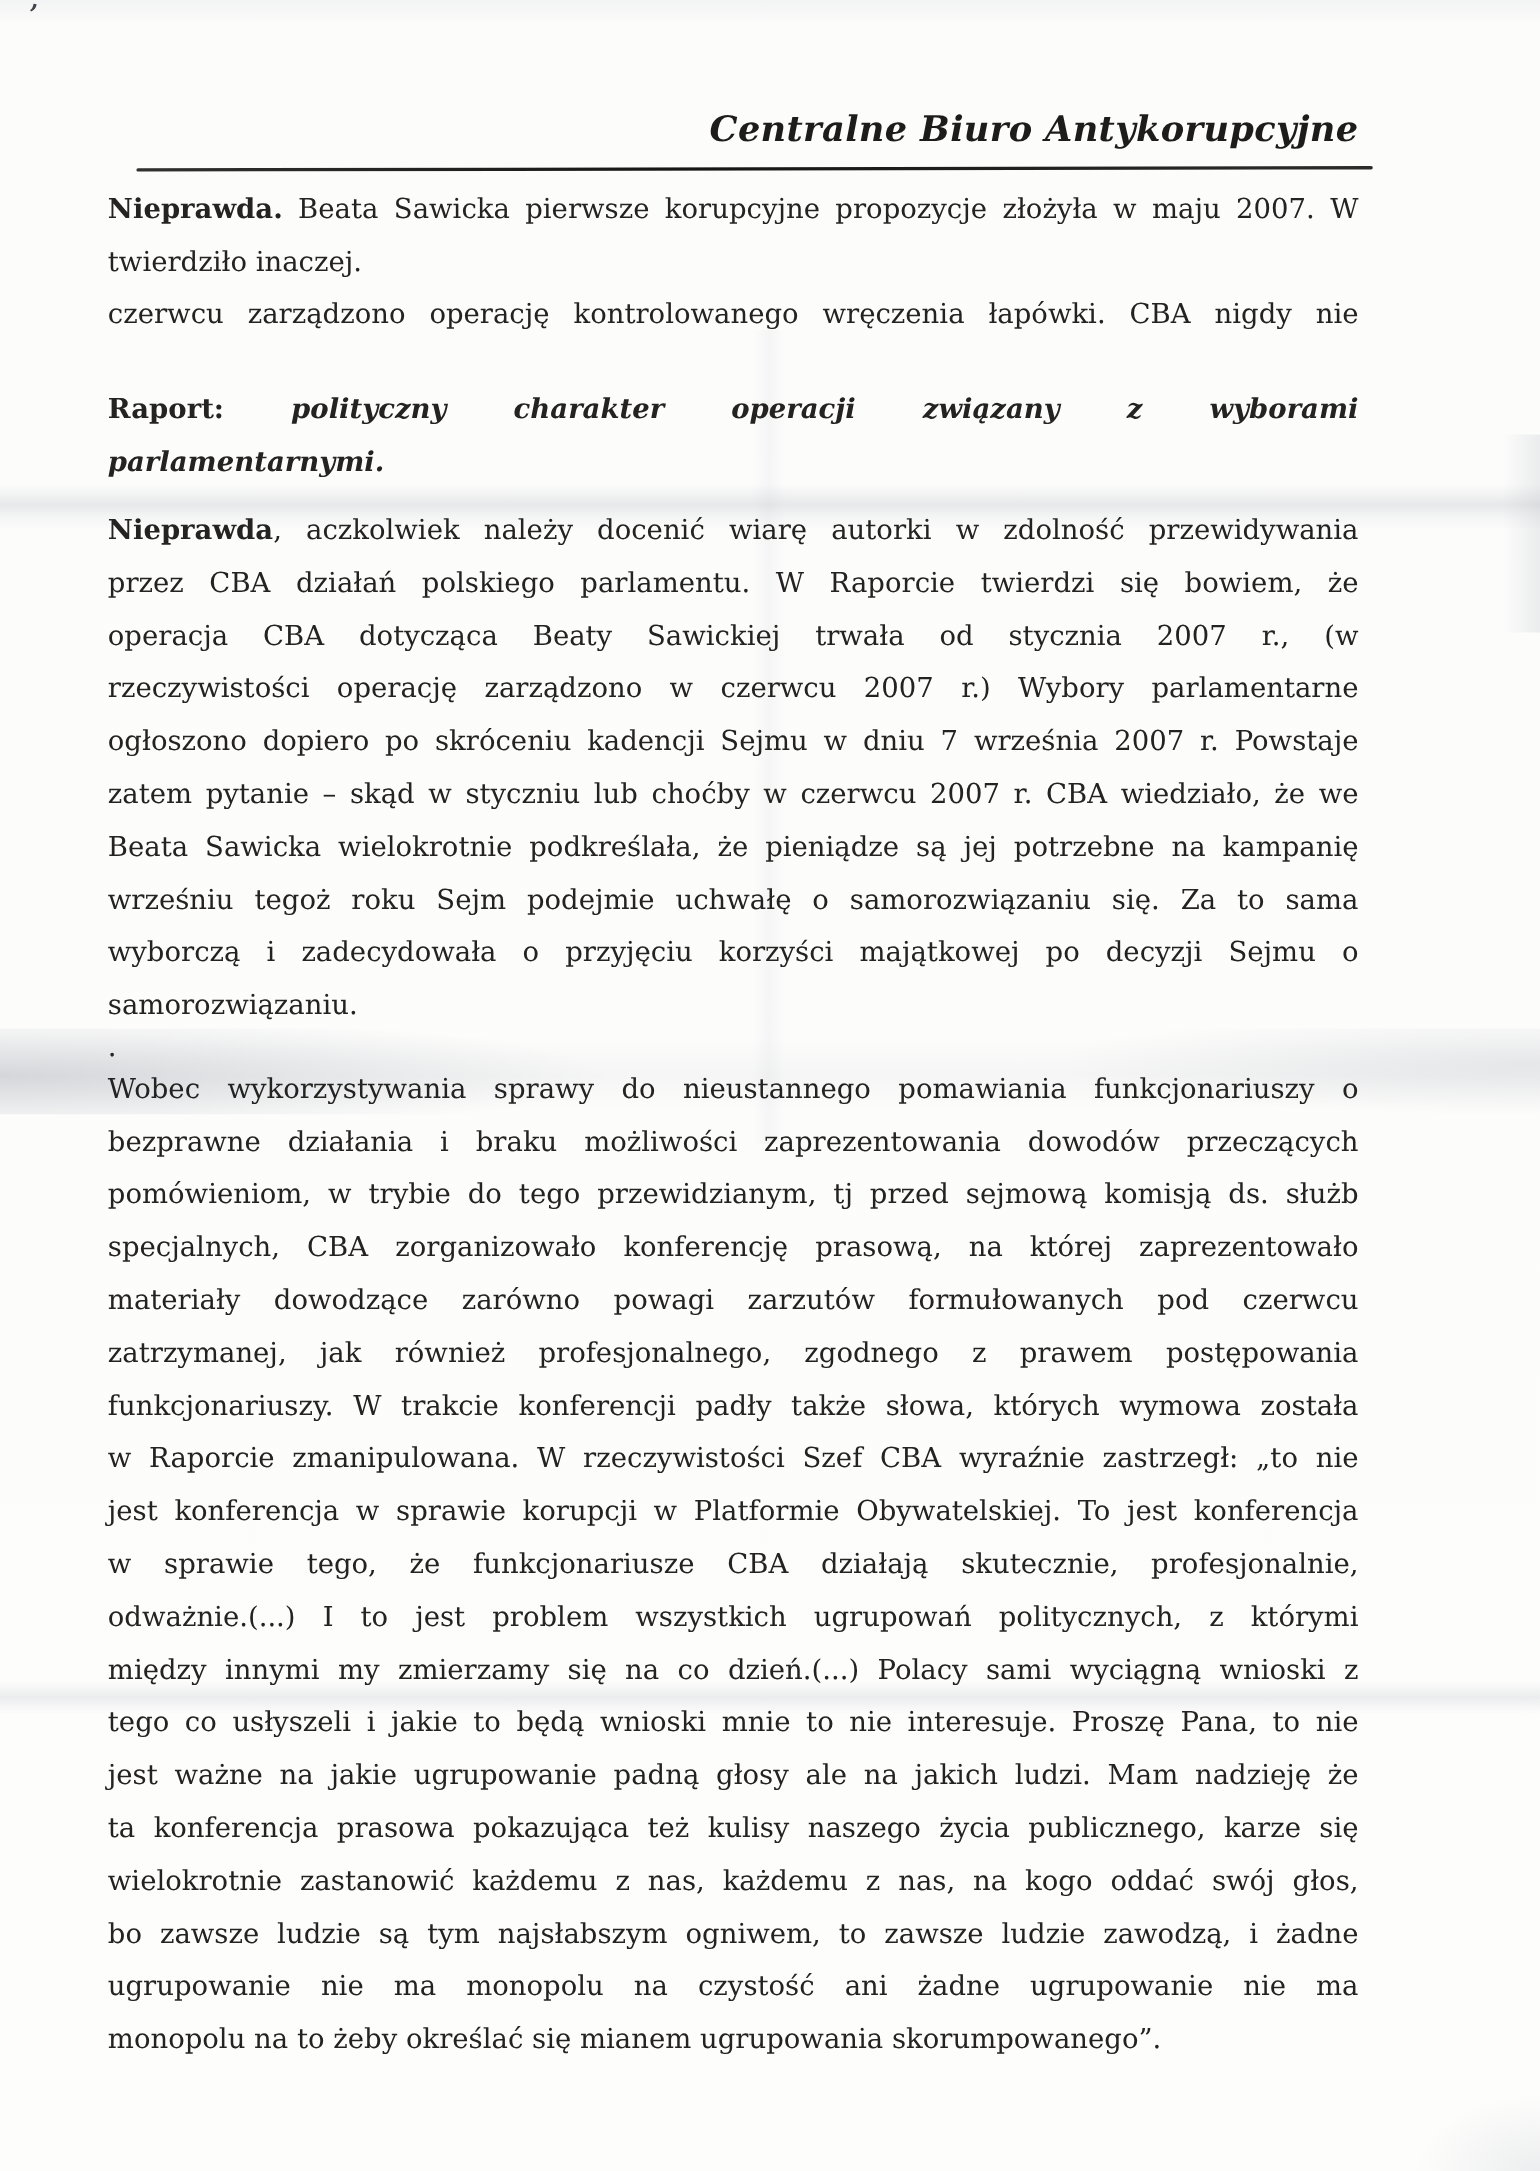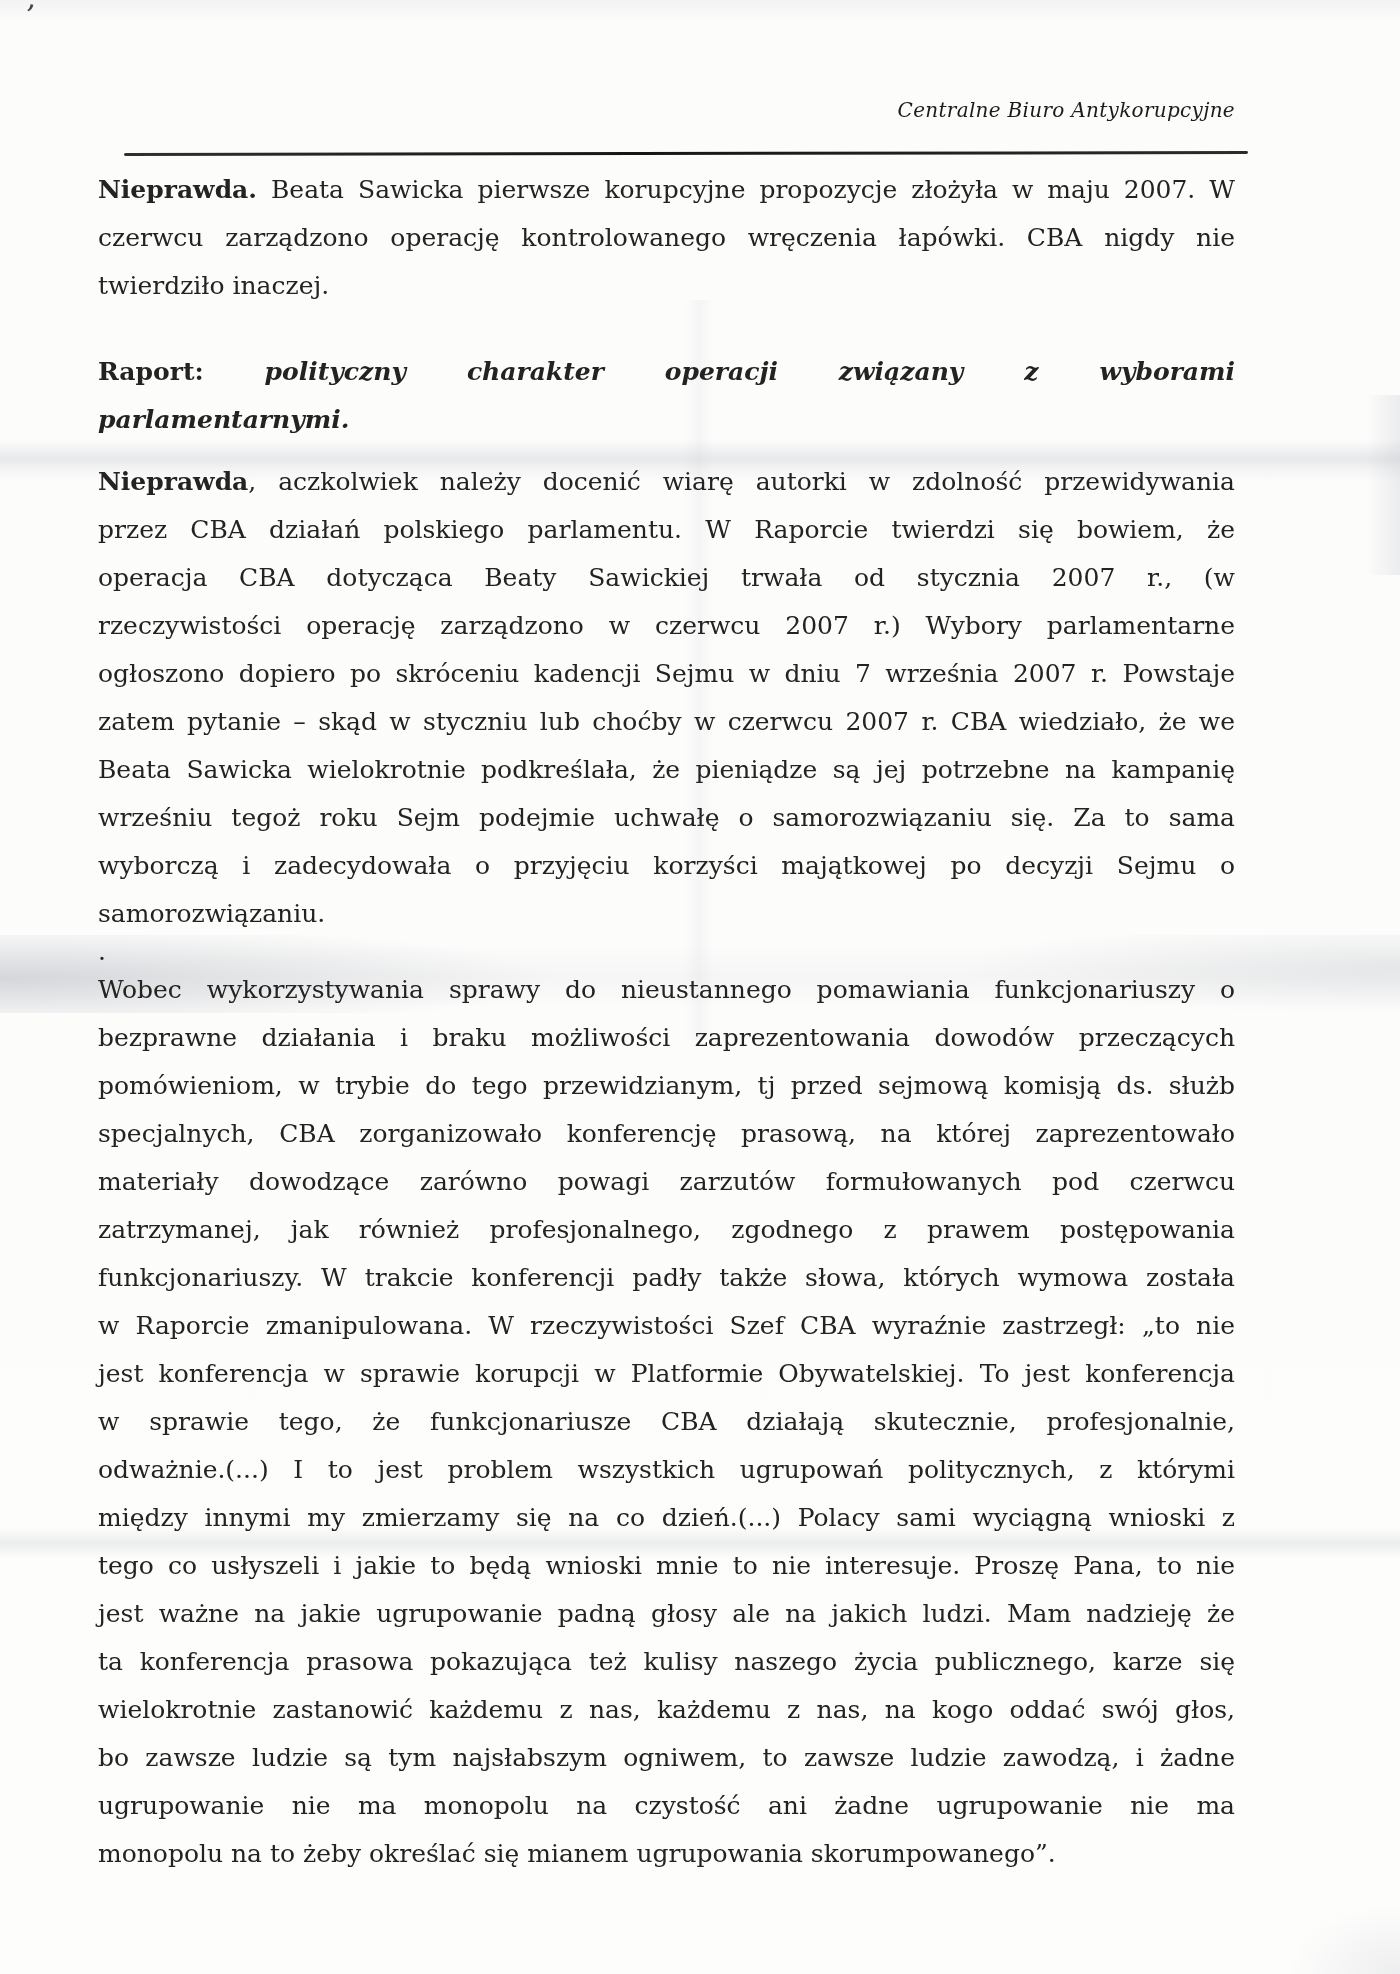--- a/index.html
+++ b/index.html
@@ -48,21 +48,21 @@
     background:linear-gradient(270deg, rgba(158,162,174,0.18), rgba(158,162,174,0) 100%);
   }
   .corner-br {
     bottom:0; right:0; width:160px; height:100px;
     background:radial-gradient(100% 100% at 100% 100%, rgba(152,156,168,0.16), rgba(152,156,168,0) 70%);
   }
 
   
   .header-line {
     position:absolute; top:98px; right:165px;
-    font-size:20px; font-weight:400; font-style:italic;
+    font-size:32px; font-weight:700; font-style:italic;
     letter-spacing:0.3px; color:#1d1c1b;
   }
   .rule {
     position:absolute; top:152px; left:124px; right:152px; height:3px;
     background:linear-gradient(90deg,#30302e 0%, #161615 45%, #2c2c2a 100%);
     transform:rotate(-0.10deg);
     border-radius:2px;
   }
 
   
@@ -90,22 +90,22 @@
   <div class="artifact fold-vertical"></div>
   <div class="artifact edge-right"></div>
   <div class="artifact corner-br"></div>
 
   <div class="header-line">Centralne Biuro Antykorupcyjne</div>
   <div class="rule"></div>
 
   <div class="text-block">
     <div class="para p1">
         <div class="line"><span class="seg-b ">Nieprawda.</span><span class=""> Beata Sawicka pierwsze korupcyjne propozycje złożyła w maju 2007. W</span></div>
+        <div class="line line-last"><span class="">twierdziło inaczej.</span></div>
         <div class="line"><span class="">czerwcu zarządzono operację kontrolowanego wręczenia łapówki. CBA nigdy nie</span></div>
-        <div class="line line-last"><span class="">twierdziło inaczej.</span></div>
       </div>
     <div class="para hd">
         <div class="line"><span class="seg-b ">Raport:</span><span class="seg-b seg-i"> polityczny charakter operacji związany z wyborami</span></div>
         <div class="line line-last"><span class="seg-b seg-i">parlamentarnymi.</span></div>
       </div>
     <div class="para p2">
         <div class="line"><span class="seg-b ">Nieprawda</span><span class="">, aczkolwiek należy docenić wiarę autorki w zdolność przewidywania</span></div>
         <div class="line"><span class="">przez CBA działań polskiego parlamentu. W Raporcie twierdzi się bowiem, że</span></div>
         <div class="line"><span class="">operacja CBA dotycząca Beaty Sawickiej trwała od stycznia 2007 r., (w</span></div>
         <div class="line"><span class="">rzeczywistości operację zarządzono w czerwcu 2007 r.) Wybory parlamentarne</span></div>

